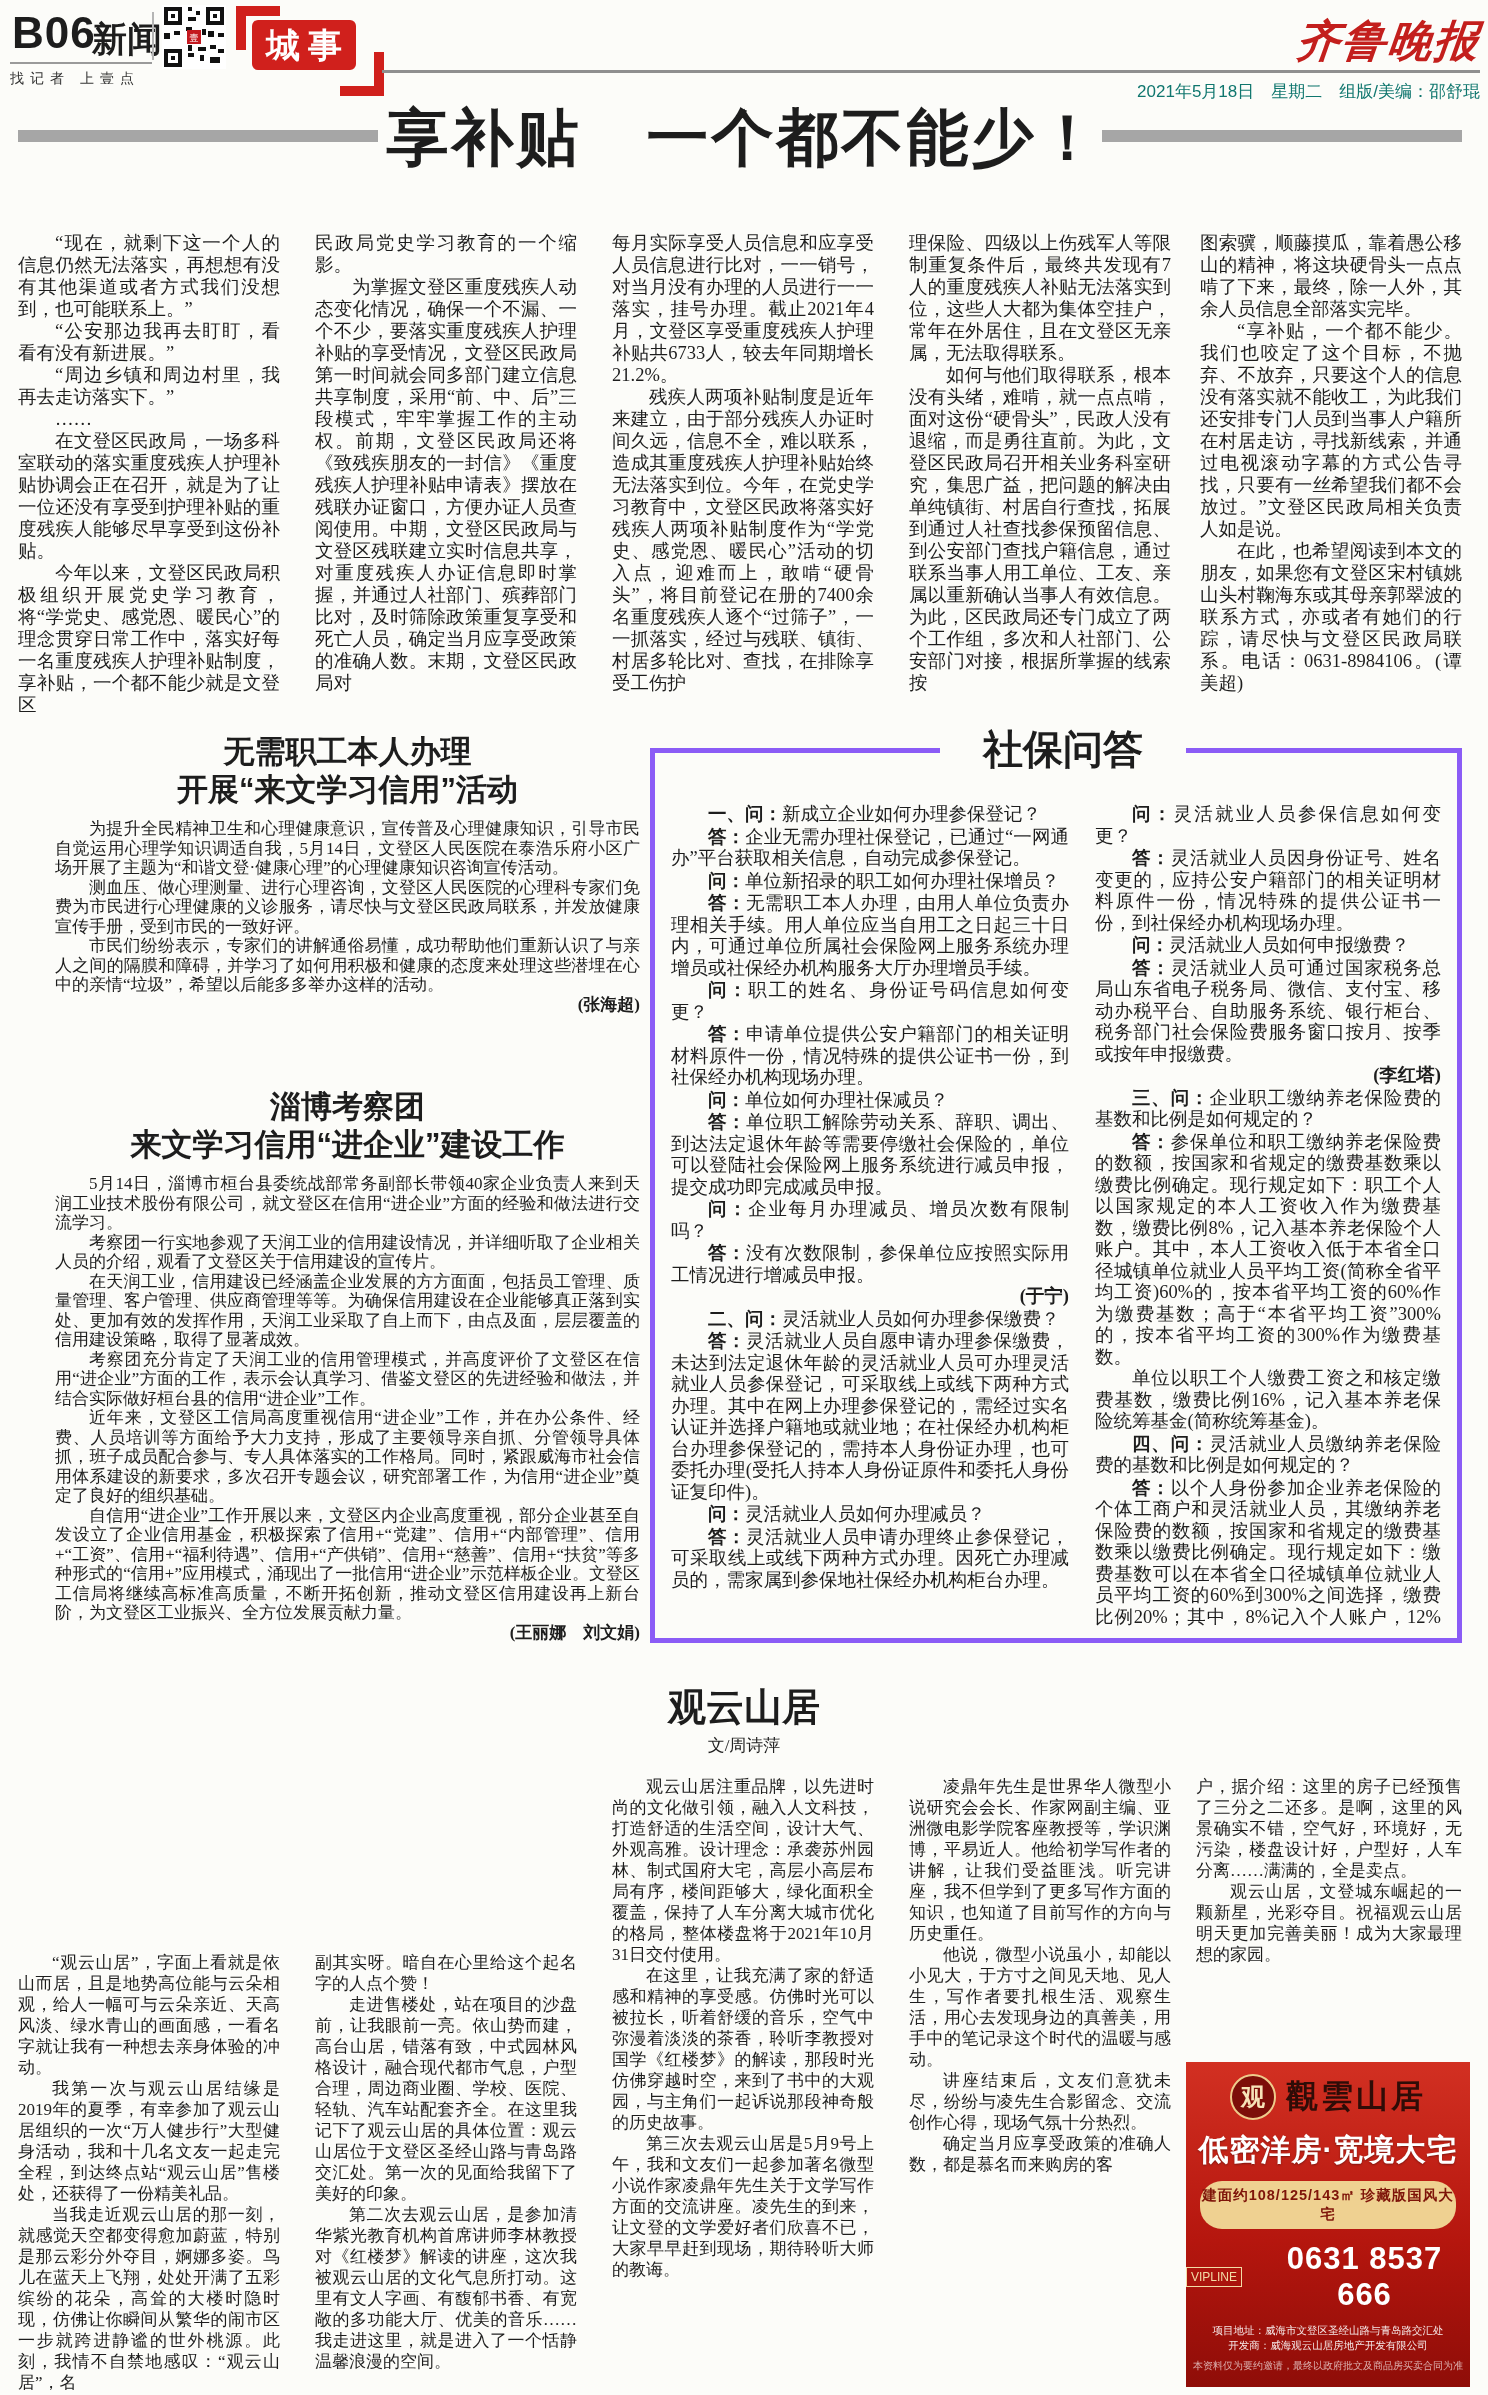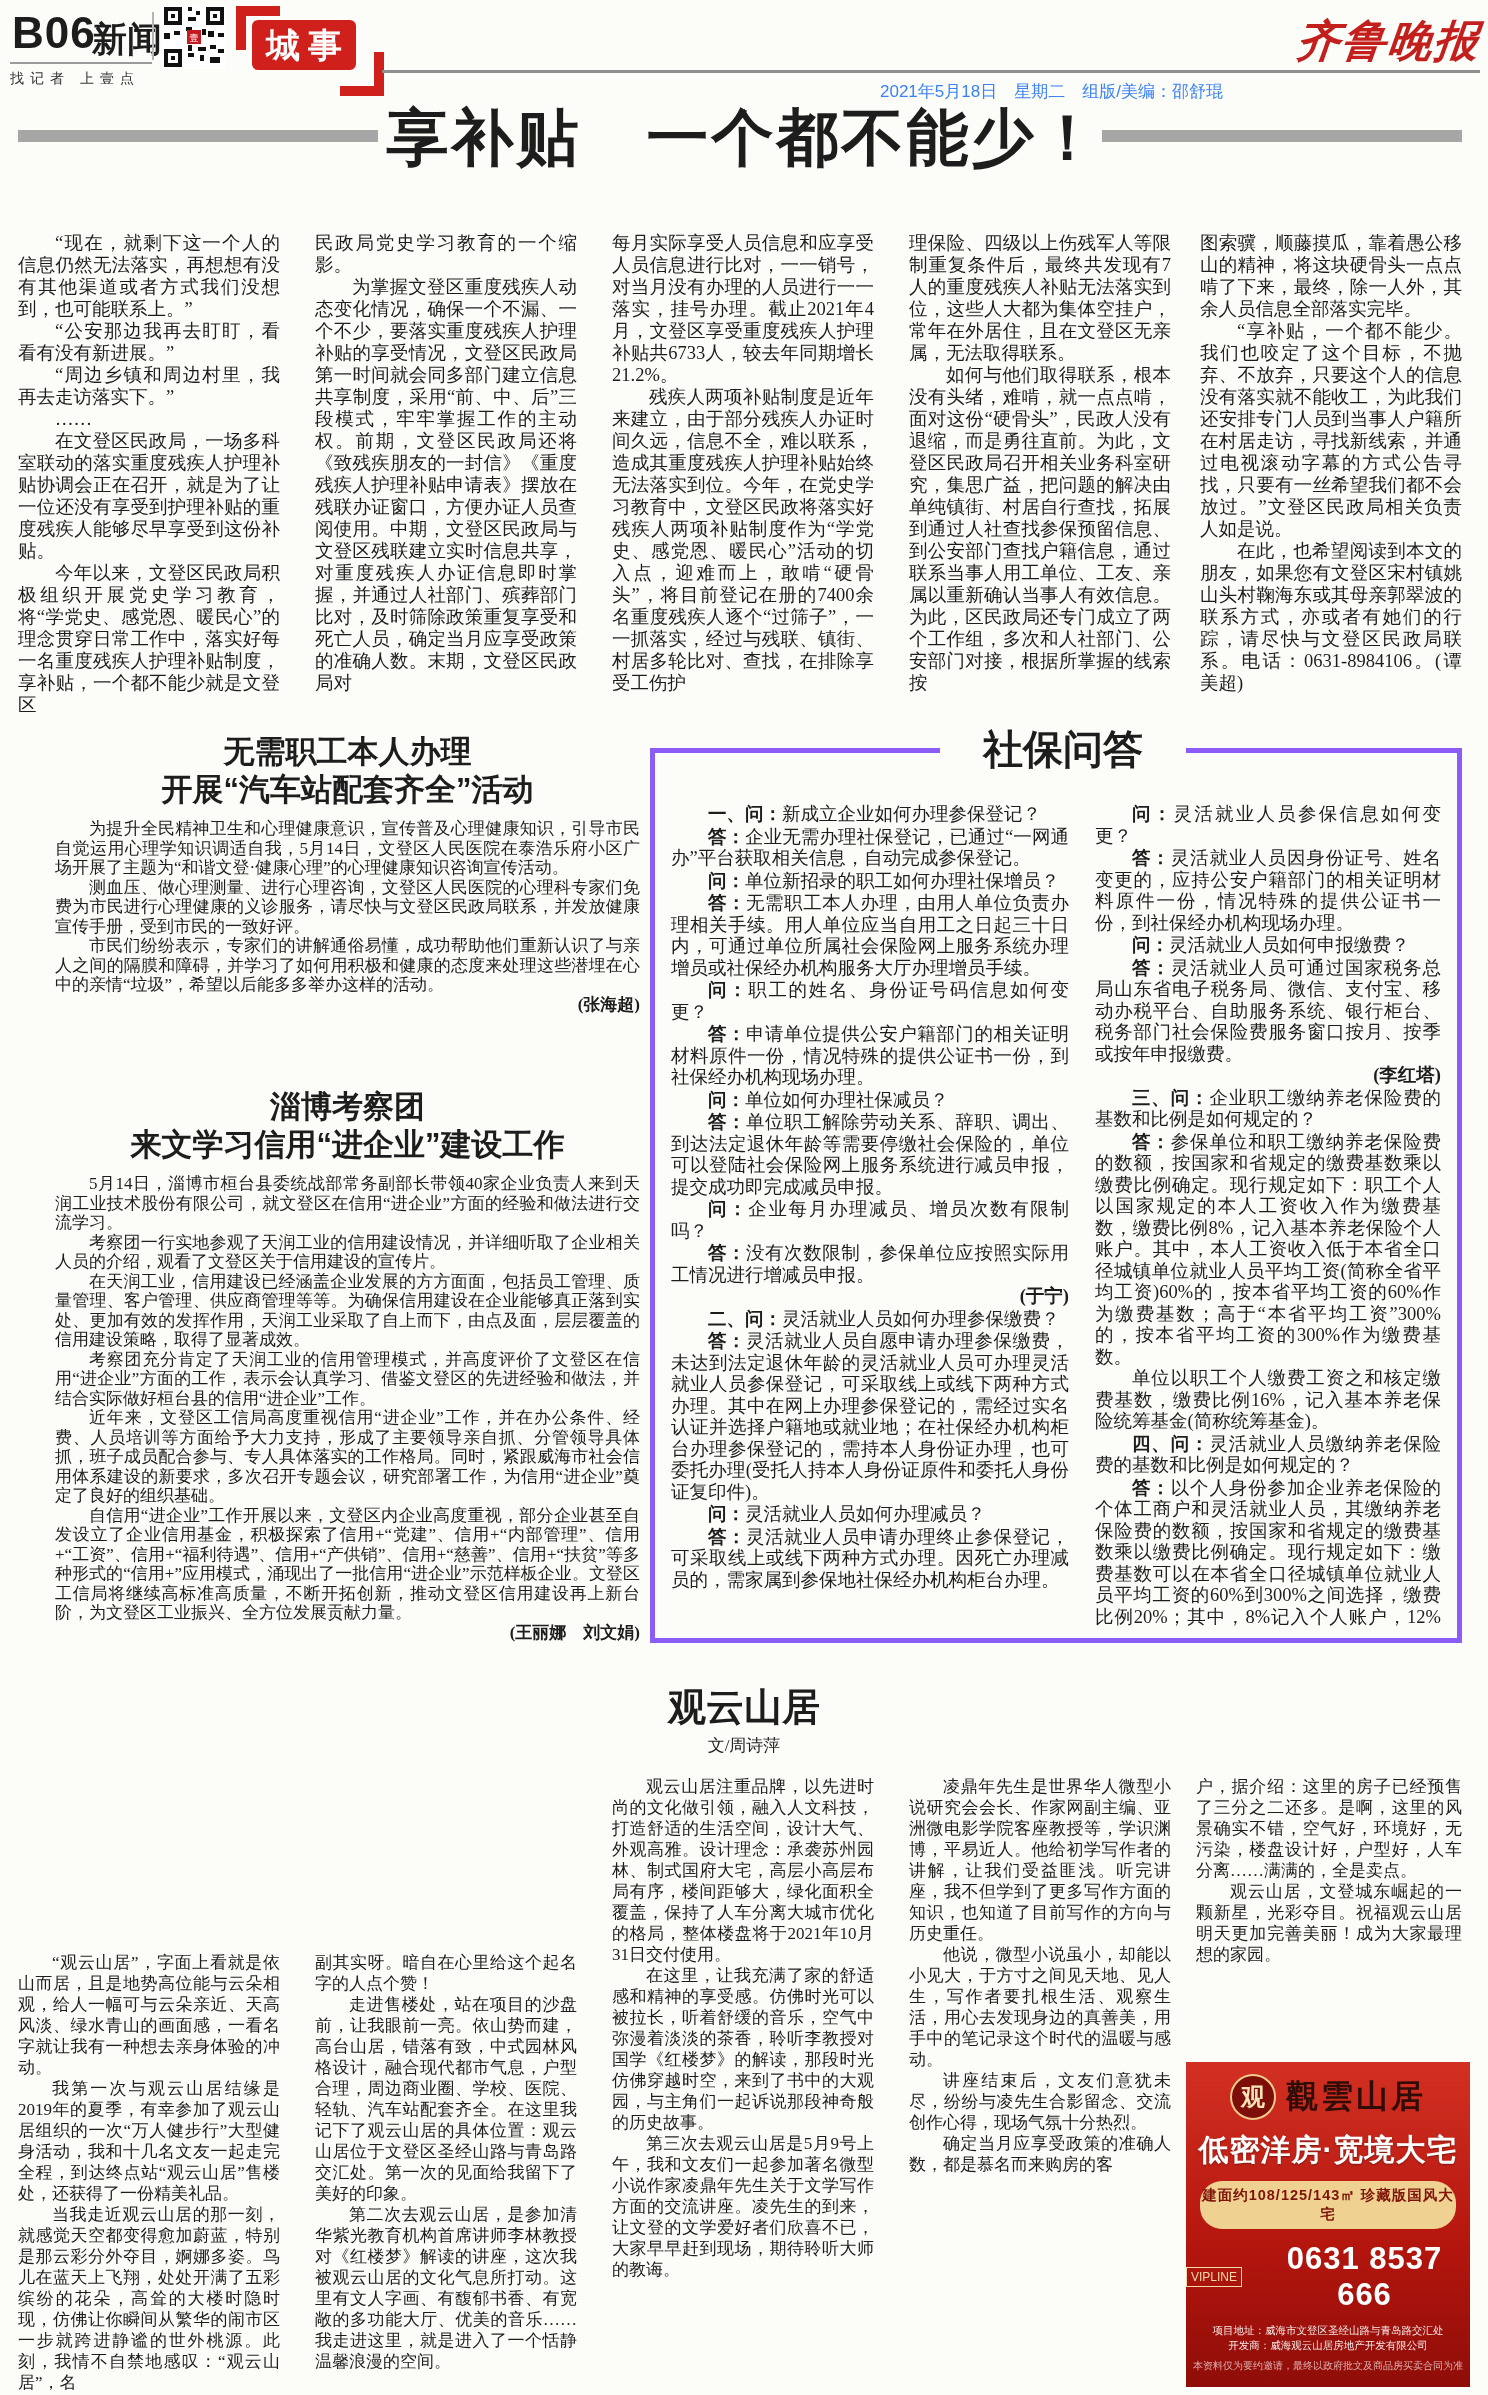--- a/index.html
+++ b/index.html
@@ -11,21 +11,21 @@
   .secname{left:92px;top:16px;font-size:35px;font-weight:900;}
   .vdiv{left:152px;top:12px;width:2px;height:48px;background:#b5b5b5;}
   .sloganline{left:10px;top:62px;width:142px;height:2px;background:#9a9a9a;}
   .slogan{left:10px;top:70px;font-size:14px;letter-spacing:6px;color:#333;}
   .qr{left:162px;top:5px;width:64px;height:64px;}
   .tab{left:252px;top:20px;width:104px;height:50px;background:#d0201c;border-radius:6px;color:#fff;font-size:34px;font-weight:900;letter-spacing:8px;text-align:center;line-height:50px;text-indent:8px;}
   .brk-tl{left:236px;top:6px;width:34px;height:34px;border-left:10px solid #d0201c;border-top:10px solid #d0201c;}
   .brk-br{left:340px;top:52px;width:34px;height:34px;border-right:10px solid #d0201c;border-bottom:10px solid #d0201c;}
   .hrule{left:382px;top:70px;width:1098px;height:3px;background:#8f8f8f;}
   .masthead{left:1230px;top:12px;width:250px;text-align:right;font-size:44px;font-weight:900;font-style:italic;color:#c31f1d;letter-spacing:2px;transform:skewX(-6deg);}
-  .dateline{left:880px;top:80px;width:600px;font-size:17px;color:#3b82f6;}
+  .dateline{left:880px;top:80px;width:600px;text-align:right;font-size:17px;color:#0f766e;}
   
   .headline{left:0;top:96px;width:1488px;text-align:center;font-size:62px;font-weight:900;letter-spacing:3px;}
   .bar{top:130px;height:12px;background:#a6a6a6;}
   .bar.l{left:18px;width:360px;}
   .bar.r{left:1102px;width:360px;}
   
   .col{text-align:justify;overflow:hidden;}
   .col p{margin:0;text-indent:2em;}
   .col p.cont{text-indent:0;}
   .col p.byline-right{text-align:right;text-indent:0;font-weight:bold;}
@@ -116,21 +116,21 @@
       <p>如何与他们取得联系，根本没有头绪，难啃，就一点点啃，面对这份“硬骨头”，民政人没有退缩，而是勇往直前。为此，文登区民政局召开相关业务科室研究，集思广益，把问题的解决由单纯镇街、村居自行查找，拓展到通过人社查找参保预留信息、到公安部门查找户籍信息，通过联系当事人用工单位、工友、亲属以重新确认当事人有效信息。为此，区民政局还专门成立了两个工作组，多次和人社部门、公安部门对接，根据所掌握的线索按</p>
     </div>
   <div class="abs col lead-col" style="left:1200px">
       <p class="cont">图索骥，顺藤摸瓜，靠着愚公移山的精神，将这块硬骨头一点点啃了下来，最终，除一人外，其余人员信息全部落实完毕。</p>
       <p>“享补贴，一个都不能少。我们也咬定了这个目标，不抛弃、不放弃，只要这个人的信息没有落实就不能收工，为此我们还安排专门人员到当事人户籍所在村居走访，寻找新线索，并通过电视滚动字幕的方式公告寻找，只要有一丝希望我们都不会放过。”文登区民政局相关负责人如是说。</p>
       <p>在此，也希望阅读到本文的朋友，如果您有文登区宋村镇姚山头村鞠海东或其母亲郭翠波的联系方式，亦或者有她们的行踪，请尽快与文登区民政局联系。电话：0631-8984106。(谭美超)</p>
     </div>
 
   <div class="abs story" style="top:733px">
     <div class="t1">无需职工本人办理</div>
-    <div class="t2">开展“汽车站配套齐全”活动</div>
+    <div class="t2">开展“来文学习信用”活动</div>
     <div class="body col">
         <p>为提升全民精神卫生和心理健康意识，宣传普及心理健康知识，引导市民自觉运用心理学知识调适自我，5月14日，文登区人民医院在泰浩乐府小区广场开展了主题为“和谐文登·健康心理”的心理健康知识咨询宣传活动。</p>
         <p>测血压、做心理测量、进行心理咨询，文登区人民医院的心理科专家们免费为市民进行心理健康的义诊服务，请尽快与文登区民政局联系，并发放健康宣传手册，受到市民的一致好评。</p>
         <p>市民们纷纷表示，专家们的讲解通俗易懂，成功帮助他们重新认识了与亲人之间的隔膜和障碍，并学习了如何用积极和健康的态度来处理这些潜埋在心中的亲情“垃圾”，希望以后能多多举办这样的活动。</p>
         <p class="byline-right">(张海超)</p>
       </div>
   </div>
 
   <div class="abs story" style="top:1088px">
     <div class="t1">淄博考察团</div>

